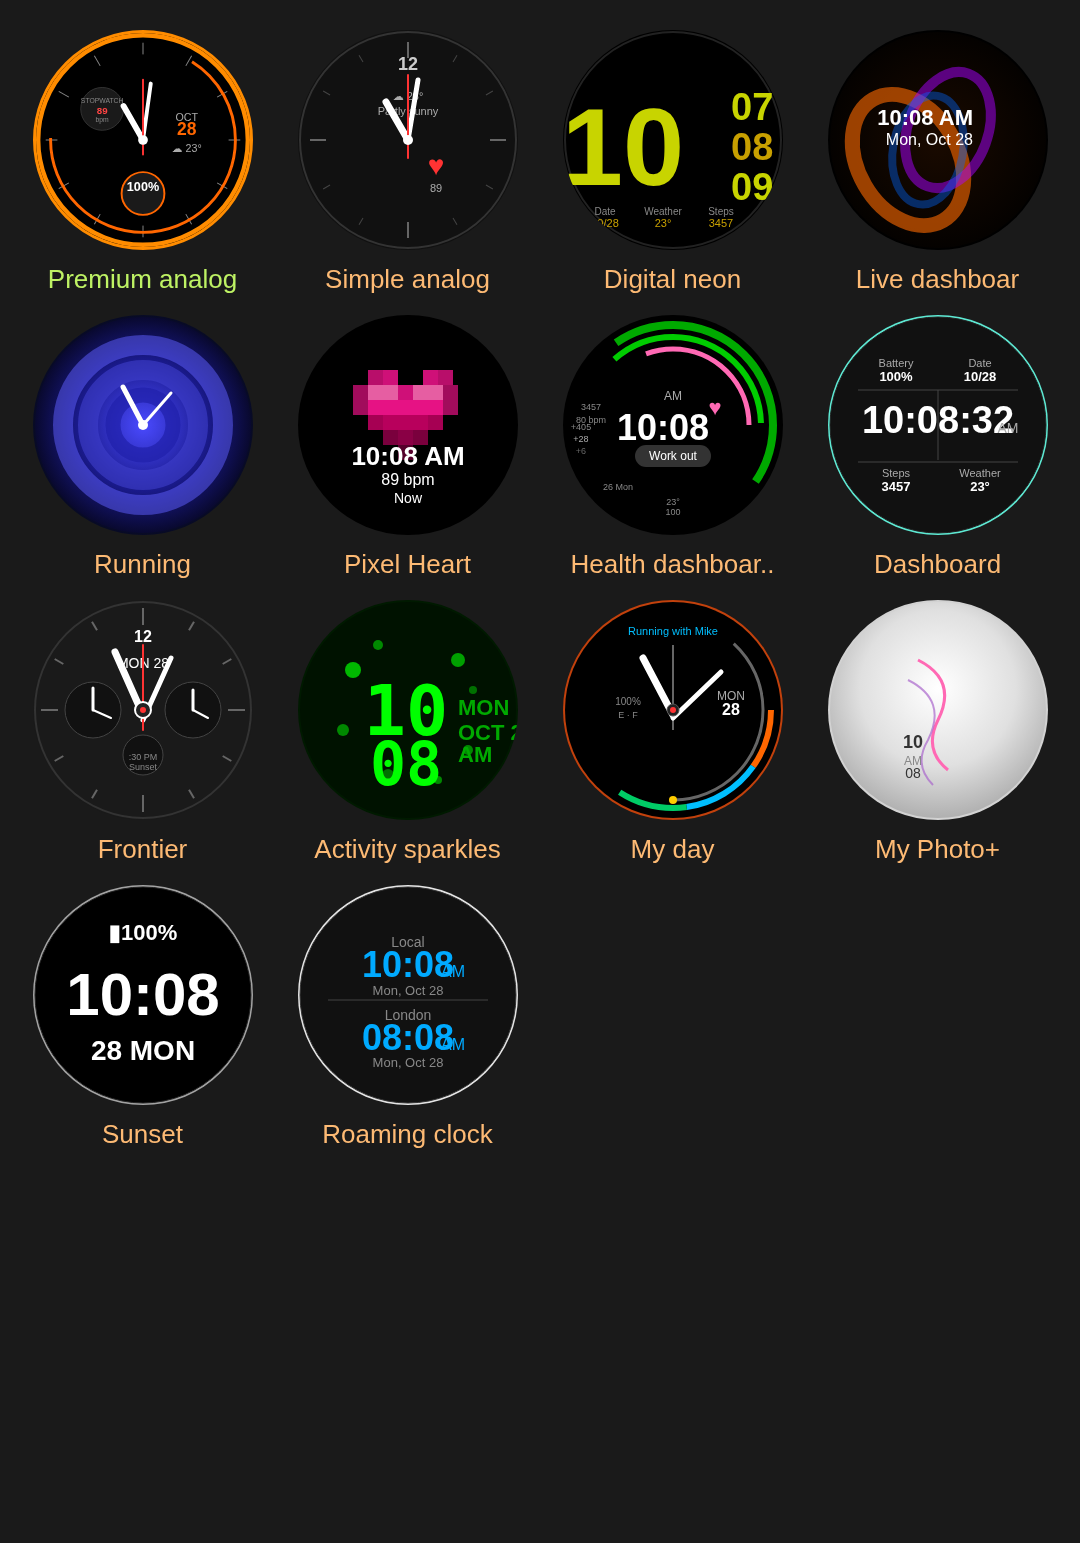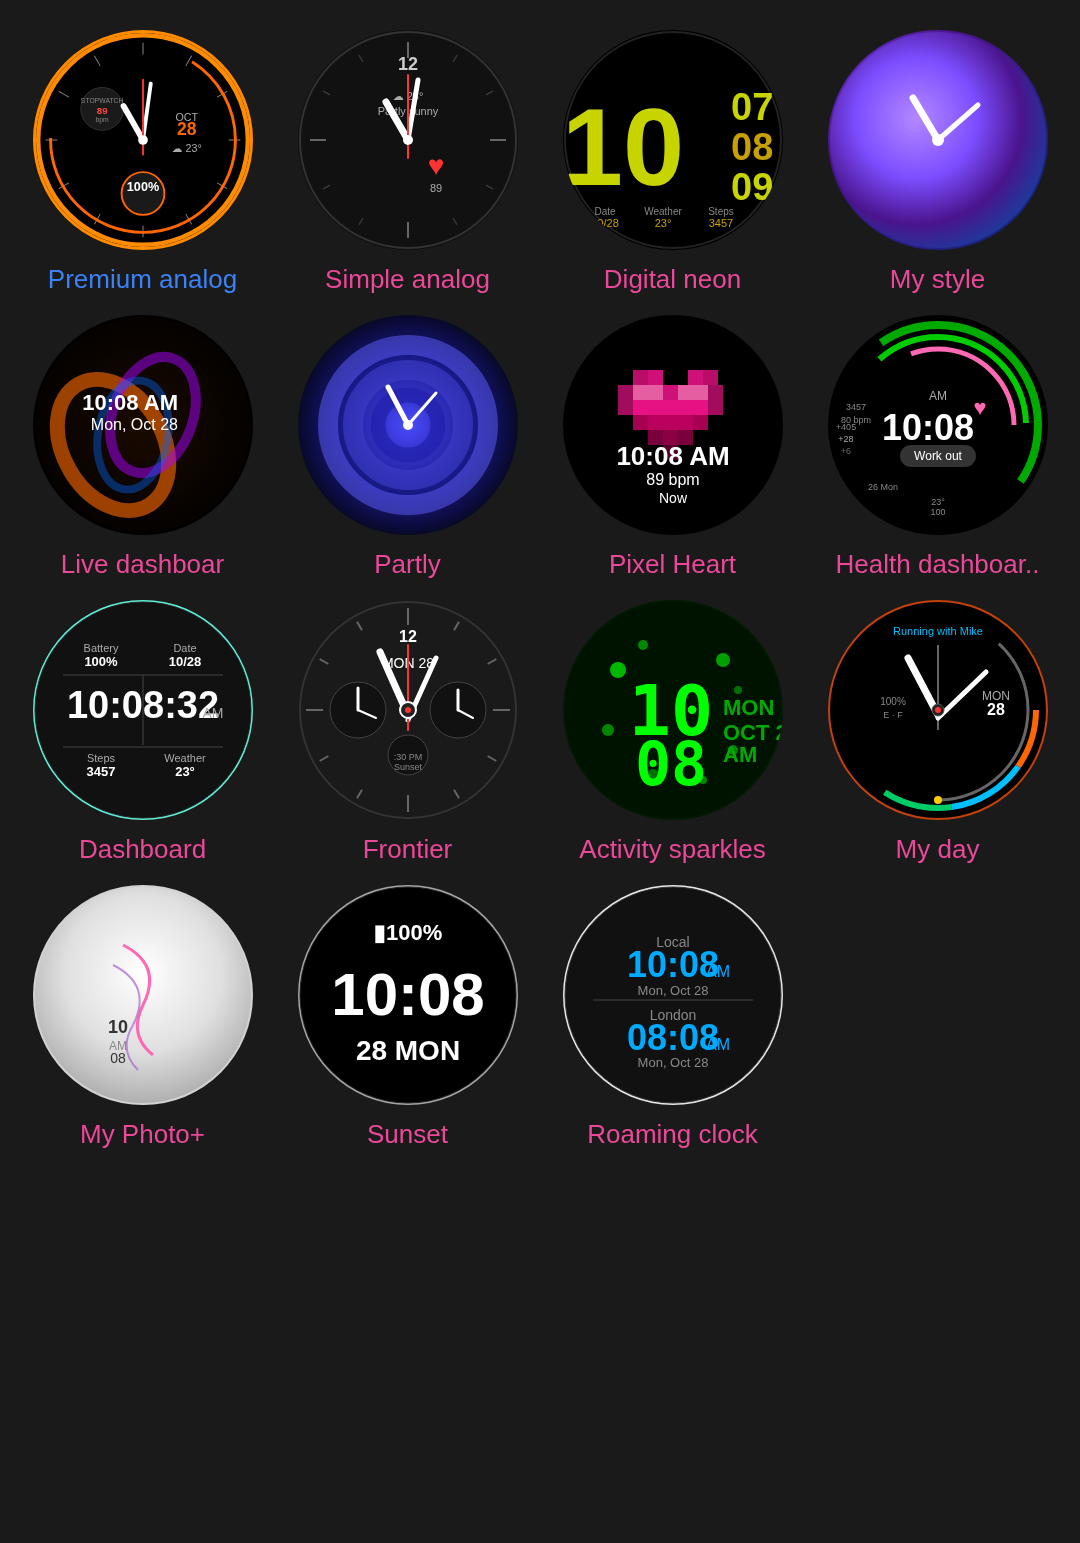--- a/index.html
+++ b/index.html
@@ -27,27 +27,27 @@
       height: 220px;
       border-radius: 50%;
       overflow: hidden;
       position: relative;
       display: flex;
       align-items: center;
       justify-content: center;
       margin-bottom: 14px;
     }
     .watch-label {
-      color: #ec4899;
+      color: #fdba74;
       font-size: 26px;
       text-align: center;
       font-weight: 400;
     }
     .watch-label.selected {
-      color: #3b82f6;
+      color: #bef264;
     }
 
     
     .premium-analog {
       background: #000;
       border: 3px solid #ff8c00;
     }
 
     
     .simple-analog {
@@ -234,41 +234,20 @@
         <text x="42" y="197" text-anchor="middle" fill="#c8a000" font-size="11">10/28</text>
         <text x="100" y="185" text-anchor="middle" fill="#888" font-size="10">Weather</text>
         <text x="100" y="197" text-anchor="middle" fill="#c8a000" font-size="11">23°</text>
         <text x="158" y="185" text-anchor="middle" fill="#888" font-size="10">Steps</text>
         <text x="158" y="197" text-anchor="middle" fill="#c8a000" font-size="11">3457</text>
       </svg>
     </div>
     <span class="watch-label">Digital neon</span>
   </div>
 
-  <div class="watch-item">
-    <div class="watch-face my-style">
-      <svg viewBox="0 0 220 220" xmlns="http://www.w3.org/2000/svg">
-        <defs>
-          <radialGradient id="mystyleGrad" cx="40%" cy="40%" r="70%">
-            <stop offset="0%" stop-color="#b388ff"></stop>
-            <stop offset="40%" stop-color="#7c4dff"></stop>
-            <stop offset="70%" stop-color="#4a148c"></stop>
-            <stop offset="100%" stop-color="#0d47a1"></stop>
-          </radialGradient>
-        </defs>
-        <circle cx="110" cy="110" r="108" fill="url(#mystyleGrad)"></circle>
-
-        <line x1="110" y1="110" x2="85" y2="68" stroke="white" stroke-width="7" stroke-linecap="round"></line>
-
-        <line x1="110" y1="110" x2="150" y2="75" stroke="white" stroke-width="5" stroke-linecap="round"></line>
-        <circle cx="110" cy="110" r="6" fill="white"></circle>
-      </svg>
-    </div>
-    <span class="watch-label">My style</span>
-  </div>
 
   <div class="watch-item">
     <div class="watch-face live-wallpaper">
       <svg viewBox="0 0 220 220" xmlns="http://www.w3.org/2000/svg">
         <defs>
           <radialGradient id="liveGrad" cx="50%" cy="50%" r="60%">
             <stop offset="0%" stop-color="#1a0a00"></stop>
             <stop offset="100%" stop-color="#000"></stop>
           </radialGradient>
         </defs>
@@ -299,21 +278,21 @@
 
         <ellipse cx="110" cy="110" rx="80" ry="80" fill="none" stroke="#6060ff" stroke-width="20" opacity="0.5"></ellipse>
         <ellipse cx="110" cy="110" rx="55" ry="55" fill="none" stroke="#4040cc" stroke-width="20" opacity="0.6"></ellipse>
         <ellipse cx="110" cy="110" rx="30" ry="30" fill="none" stroke="#2020aa" stroke-width="15" opacity="0.7"></ellipse>
 
         <line x1="110" y1="110" x2="90" y2="72" stroke="white" stroke-width="5" stroke-linecap="round"></line>
         <line x1="110" y1="110" x2="138" y2="78" stroke="white" stroke-width="3" stroke-linecap="round"></line>
         <circle cx="110" cy="110" r="5" fill="white"></circle>
       </svg>
     </div>
-    <span class="watch-label">Partly</span>
+    <span class="watch-label">Running</span>
   </div>
 
   <div class="watch-item">
     <div class="watch-face pixel-heart">
       <svg viewBox="0 0 220 220" xmlns="http://www.w3.org/2000/svg">
         <circle cx="110" cy="110" r="108" fill="#000"></circle>
 
         <g opacity="0.9">
 
           <rect x="70" y="55" width="15" height="15" fill="#ff1493" opacity="0.8"></rect>

